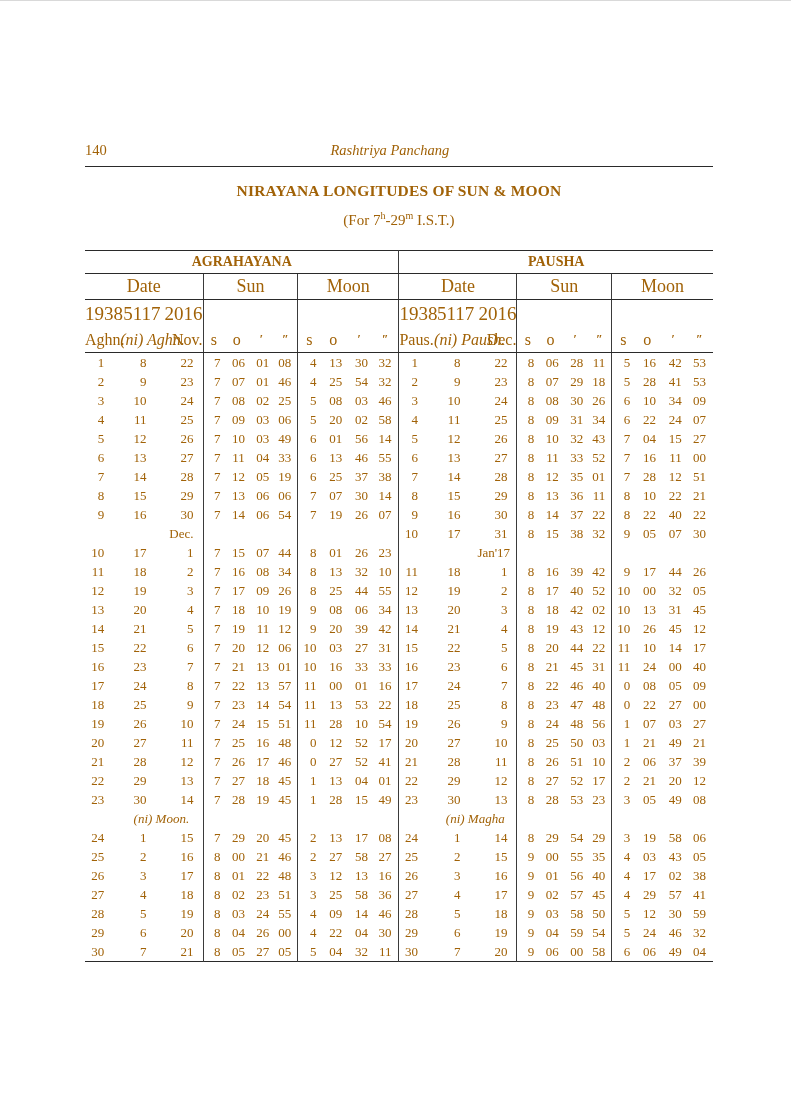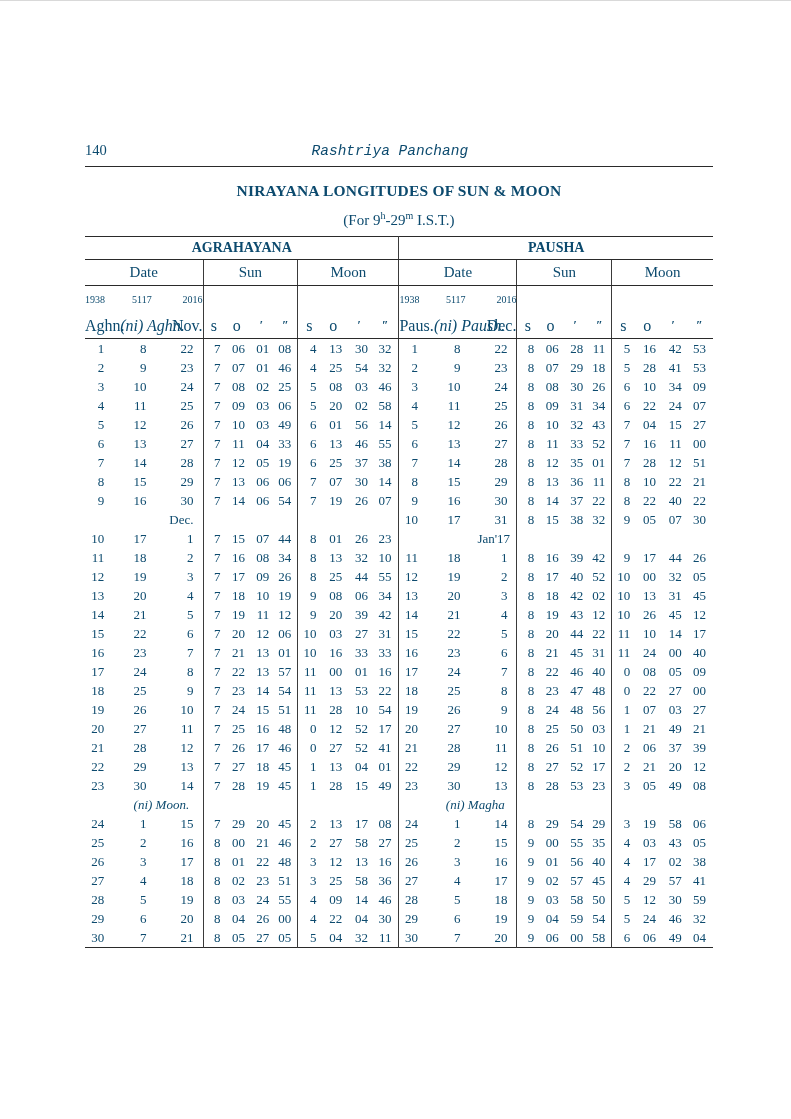--- a/index.html
+++ b/index.html
@@ -1,50 +1,50 @@
 <!DOCTYPE html>
 <html><head>
 <meta charset="utf-8">
 <style>
   html,body{margin:0;padding:0;background:#ffffff;}
   .page{
     width:791px;height:1119px;box-sizing:border-box;background:#fff;
     border-top:1px solid #d9d9d9;
     font-family:"Liberation Serif","DejaVu Serif",serif;
-    color:#0c4a6e;position:relative;
+    color:#a16207;position:relative;
     padding:141px 78px 0 85px;
   }
   
   .running-head{
     display:flex;align-items:baseline;
     border-bottom:1.5px solid #2a2a2a;
     padding-bottom:6px;height:18px;
   }
   .page-num{font-size:14.5px;}
-  .rh-title{flex:1;text-align:center;font-style:italic;font-size:14.5px;padding-right:40px;font-family:Liberation Mono, monospace;}
+  .rh-title{flex:1;text-align:center;font-style:italic;font-size:14.5px;padding-right:40px;}
   
   .doc-title{font-size:15.5px;font-weight:bold;text-align:center;margin:15px 0 12px 0;letter-spacing:.2px;}
   .doc-sub{font-size:15px;text-align:center;margin-top:9px;}
   .doc-period{font-size:15px;text-align:center;margin-top:7px;}
   .doc-period sup{font-size:10px;line-height:0;}
   
   table.main{
     width:100%;border-collapse:collapse;table-layout:fixed;
-    margin-top:7px;
+    margin-top:21px;
     border-top:1.5px solid #2a2a2a;border-bottom:1.5px solid #2a2a2a;
     font-size:13px;
   }
   table.main th, table.main td{
     padding:0;margin:0;overflow:visible;white-space:nowrap;
     font-weight:normal;vertical-align:middle;
   }
   .bl{border-left:1px solid #3a3a3a;}
   tr.months th{font-weight:bold;font-size:14px;text-align:center;height:22px;border-bottom:1px solid #2a2a2a;}
-  tr.groups th{font-size:15px;text-align:center;height:25px;border-bottom:1px solid #2a2a2a;}
-  tr.era td{font-size:10px;height:27px;}
+  tr.groups th{font-size:18px;text-align:center;height:25px;border-bottom:1px solid #2a2a2a;}
+  tr.era td{font-size:19px;height:27px;}
   tr.era2 td{border-bottom:1px solid #2a2a2a;}
   tr.units td{font-size:16px;height:25px;border-bottom:1px solid #2a2a2a;}
   
   td.a-left{text-align:left;padding-left:2px;}
   td.a-center{text-align:center;}
   td.a-right{text-align:right;padding-right:8px;}
   .ital{font-style:italic;}
   td.u{text-align:center;}
   td.u.prime{font-style:italic;font-weight:bold;font-size:12px;}
   
@@ -64,21 +64,21 @@
 <body>
 
 <div class="page">
 
   <div class="running-head">
     <span class="page-num">140</span>
     <span class="rh-title">Rashtriya Panchang</span>
   </div>
 
   <div class="doc-title">NIRAYANA LONGITUDES OF SUN &amp; MOON</div>
-  <div class="doc-period"><span>(For 9</span><sup>h</sup><span>-29</span><sup>m</sup><span> I.S.T.)</span></div>
+  <div class="doc-period"><span>(For 7</span><sup>h</sup><span>-29</span><sup>m</sup><span> I.S.T.)</span></div>
 
   <table class="main">
     <colgroup>
       <col style="width:5.6%">
         <col style="width:6.9%">
         <col style="width:6.3%">
       <col style="width:3.4%">
         <col style="width:3.9%">
         <col style="width:3.9%">
         <col style="width:3.9%">

